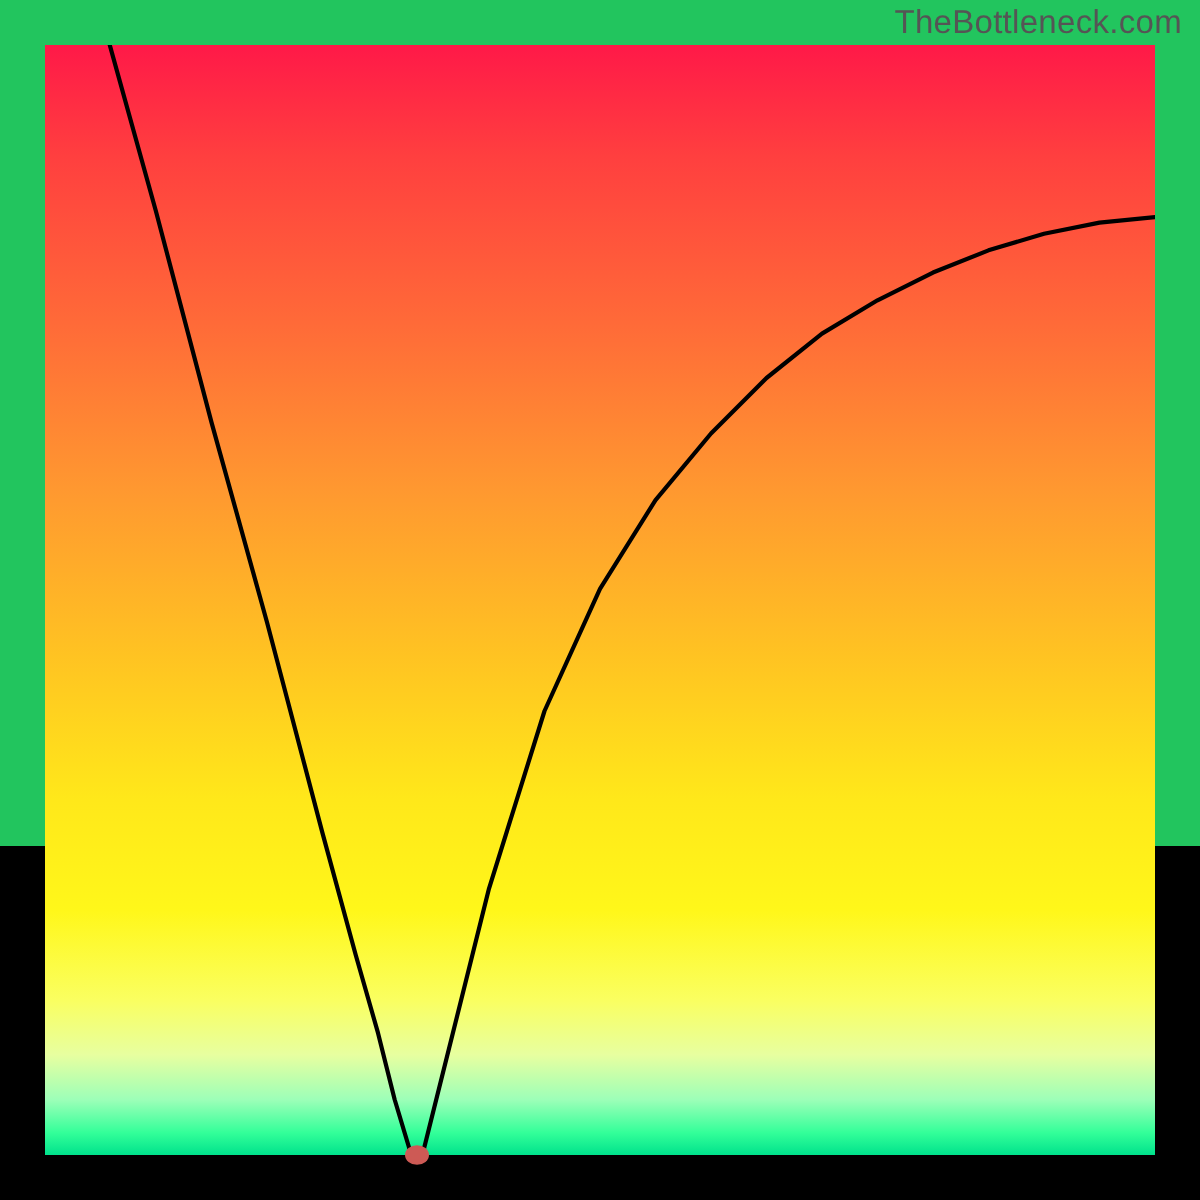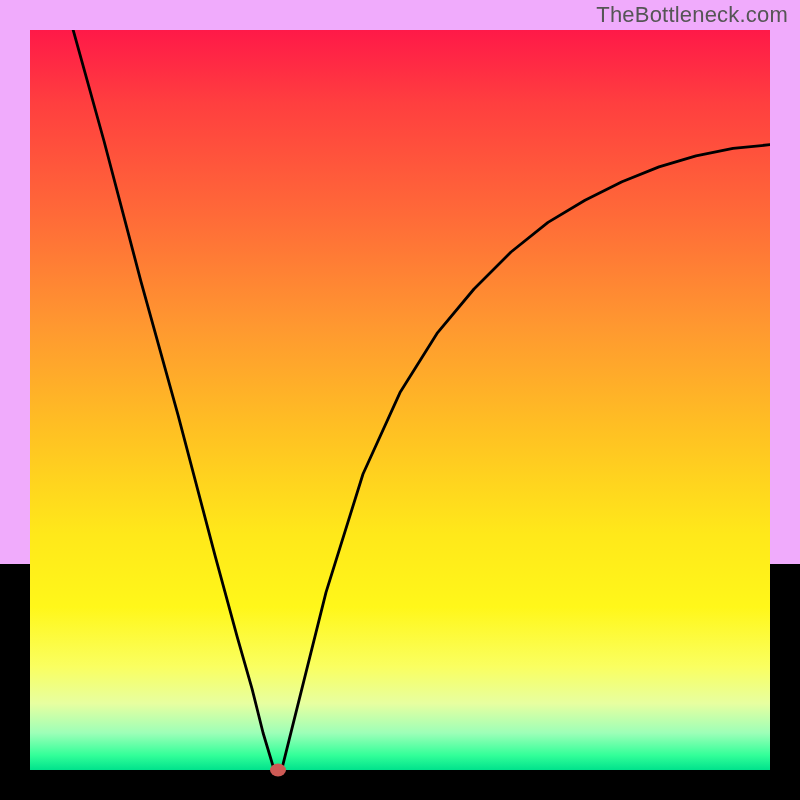--- a/index.html
+++ b/index.html
@@ -8,21 +8,21 @@
     width: 800px;
     height: 800px;
     background: #000;
     font-family: Arial, Helvetica, sans-serif;
     overflow: hidden;
   }
   .container {
     position: relative;
     width: 800px;
     height: 564px;
-    background: #f0abfc;
+    background: #22c55e;
   }
   .watermark {
     position: absolute;
     top: 2px;
     right: 12px;
     color: #555;
     font-size: 22px;
     font-weight: 500;
     letter-spacing: 0.2px;
     z-index: 10;

